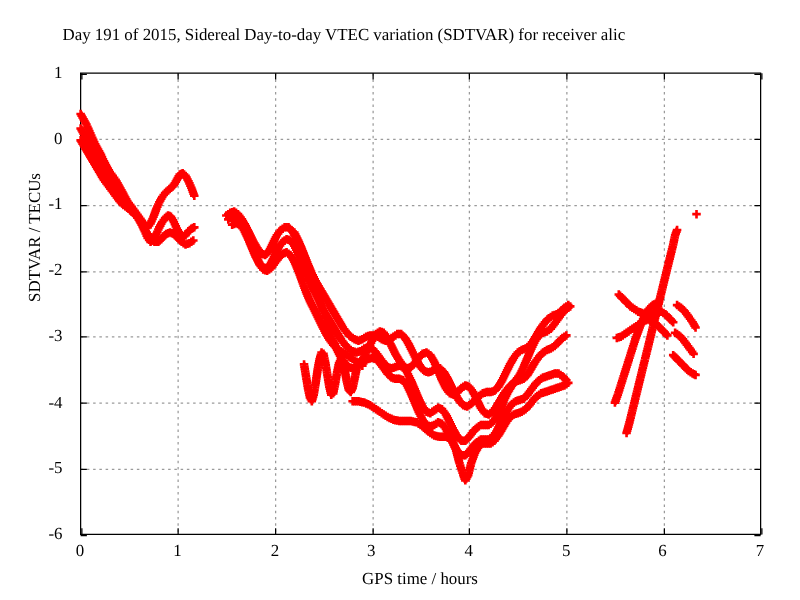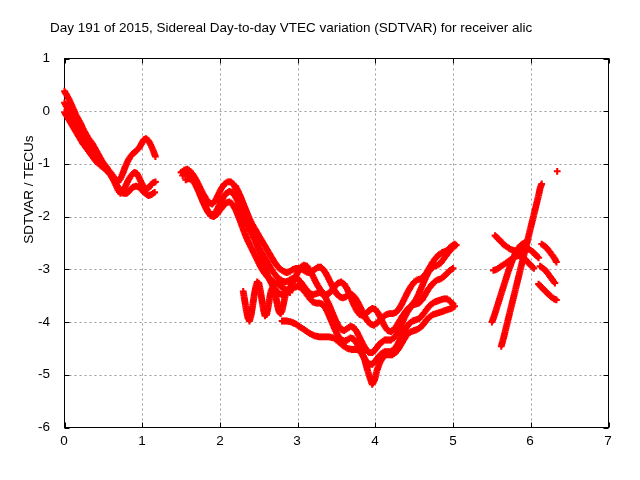--- a/index.html
+++ b/index.html
@@ -1,21 +1,21 @@
 <!DOCTYPE html>
 <html><head>
 <meta charset="utf-8">
 <style>
   html,body{margin:0;padding:0;}
   body{
     width:640px;height:480px;background:#ffffff;
     font-family:"Liberation Sans", sans-serif;
     color:#000000;overflow:hidden;position:relative;
   }
-  #plot-root{position:absolute;left:0;top:0;width:540px;height:480px;}
+  #plot-root{position:absolute;left:0;top:0;width:540px;height:480px;font-family:Liberation Serif, serif;}
   .title{
     position:absolute;left:50px;top:20px;width:590px;
     font-size:13.5px;color:#000;white-space:nowrap;letter-spacing:0px;
   }
   .ylabel{
     position:absolute;left:-82px;top:182px;width:220px;
     text-align:center;font-size:13.5px;
     transform:rotate(-90deg);transform-origin:center center;
     white-space:nowrap;
   }
@@ -34,20 +34,21 @@
   svg#canvas{position:absolute;left:0;top:0;}
 </style>
 </head>
 <body>
 
 <div id="plot-root">
 
   <div class="title">Day 191 of 2015, Sidereal Day-to-day VTEC variation (SDTVAR) for receiver alic</div>
 
   <div class="ylabel">SDTVAR / TECUs</div>
+  <div class="xlabel">GPS time / hours</div>
 
   <div class="ytick" style="left:8px;top:51px;">1</div>
   <div class="ytick" style="left:8px;top:104px;">0</div>
   <div class="ytick" style="left:8px;top:156px;">-1</div>
   <div class="ytick" style="left:8px;top:209px;">-2</div>
   <div class="ytick" style="left:8px;top:262px;">-3</div>
   <div class="ytick" style="left:8px;top:315px;">-4</div>
   <div class="ytick" style="left:8px;top:367px;">-5</div>
   <div class="ytick" style="left:8px;top:420px;">-6</div>
 

